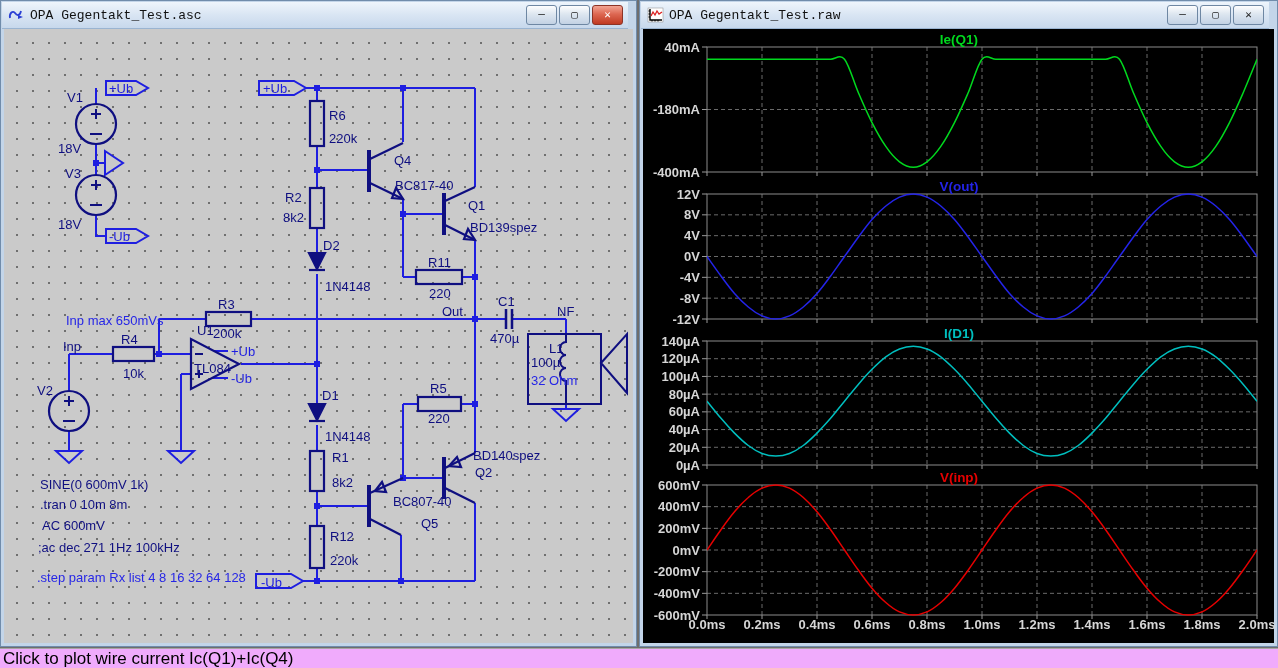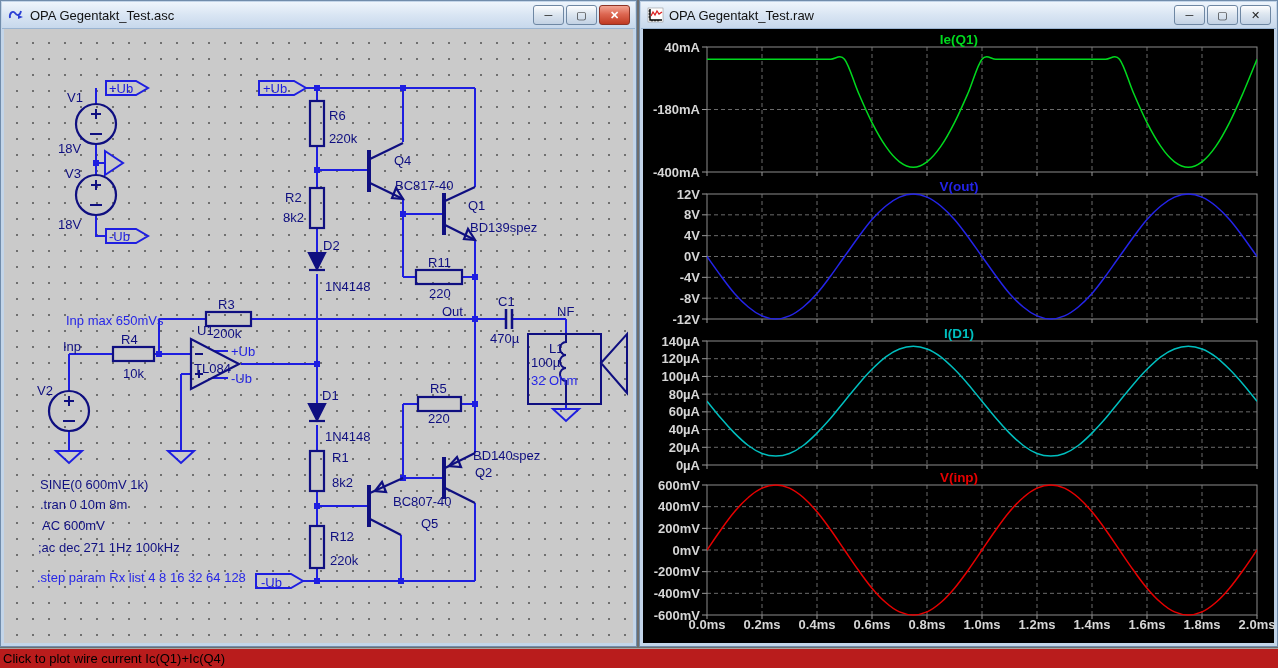--- a/index.html
+++ b/index.html
@@ -7,24 +7,25 @@
     width:1278px;height:668px;position:relative;overflow:hidden;
     background:#6e6e6e;
     font-family:"Liberation Sans", sans-serif;
     -webkit-font-smoothing:antialiased;
   }
   .win{position:absolute;top:0;height:647px;background:#c3d5e9;
        border:1px solid #708cab;box-sizing:border-box;}
   .win-left{left:0;width:637px;}
   .win-right{left:639px;width:639px;}
   .titlebar{
-    position:absolute;left:1px;top:1px;right:1px;height:27px;z-index:3;
+    position:absolute;left:1px;top:1px;right:8px;height:27px;z-index:3;
     display:flex;align-items:center;gap:5px;padding-left:6px;box-sizing:border-box;
     background:linear-gradient(#eef5fc,#d9e5f3 50%,#c7d8ec);
     border-bottom:1px solid #9ab4d1;
+    font-family:Liberation Mono, monospace;
   }
   .wtitle{font-size:13px;color:#111;white-space:nowrap;}
   .wicon{width:17px;height:16px;display:inline-flex;}
   .wbtns{margin-left:auto;margin-right:5px;display:flex;gap:2px;}
   .wbtn{
     width:29px;height:18px;border:1px solid #6e87a3;border-radius:3px;
     background:linear-gradient(#fefefe,#dde6f0 45%,#c3d2e4);
     display:flex;align-items:center;justify-content:center;
     font-size:11px;color:#222;cursor:default;line-height:1;
   }
@@ -36,22 +37,22 @@
   .schem-client{
     background-color:#cacaca;
     background-image:radial-gradient(circle,#6f6f6f 0.9px,rgba(0,0,0,0) 1.1px);
     background-size:16px 16px;background-position:5px 6px;
   }
   .plot-client{background:#000;}
   .overlay-svg{position:absolute;left:0;top:0;width:637px;height:647px;z-index:2;pointer-events:none;}
   .plot-svg{position:absolute;left:3px;top:28px;width:633px;height:616px;z-index:2;}
   .statusbar{
     position:absolute;left:0;top:648px;width:1278px;height:20px;
-    background:#b91c1c;border-top:1px solid #a6a6a6;box-sizing:border-box;
-    font-size:13px;color:#000;display:flex;align-items:center;padding-left:3px;
+    background:#f0abfc;border-top:1px solid #a6a6a6;box-sizing:border-box;
+    font-size:17px;color:#000;display:flex;align-items:center;padding-left:3px;
   }
   text{font-family:"Liberation Sans", sans-serif;}
   .schem-text{font-size:13px;}
   .axis-text{font-size:13px;font-weight:bold;fill:#d6d6d6;}
   .pane-label{font-size:13.5px;font-weight:bold;}
 </style>
 </head>
 <body>
 
 <div class="win win-left">

